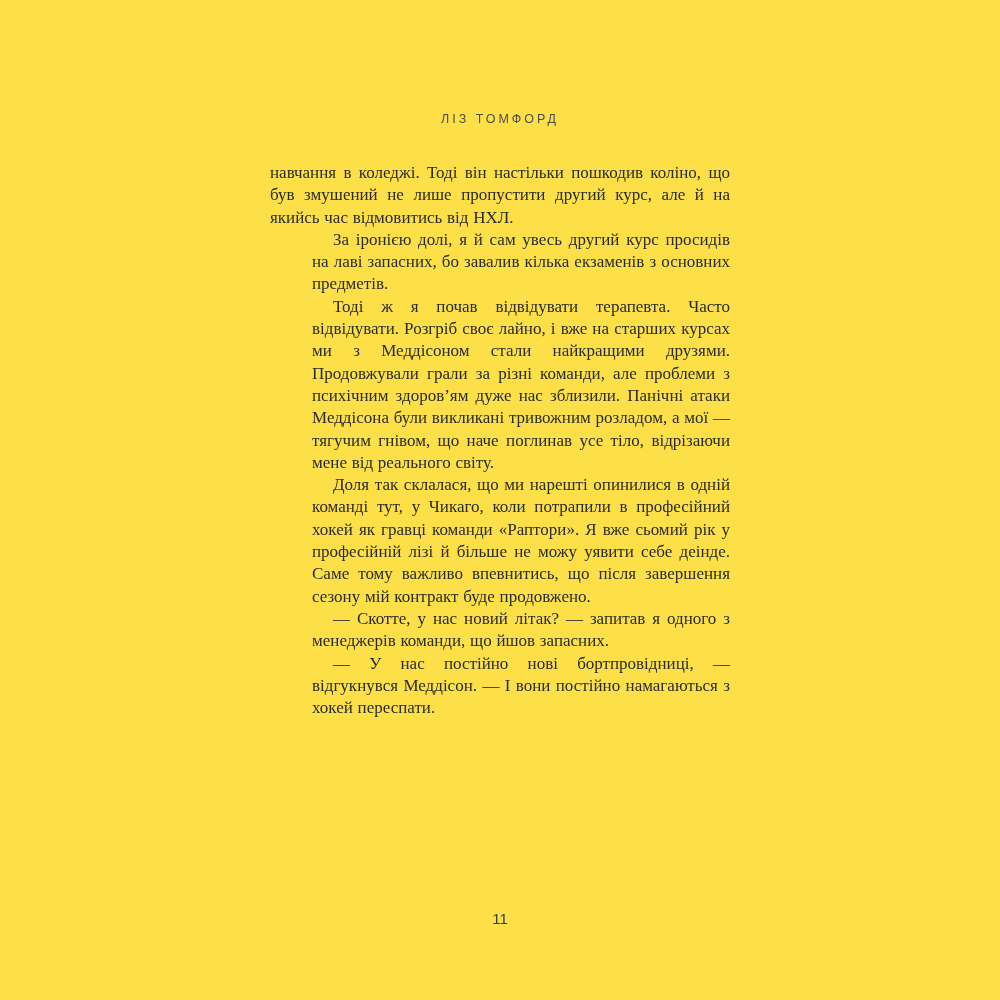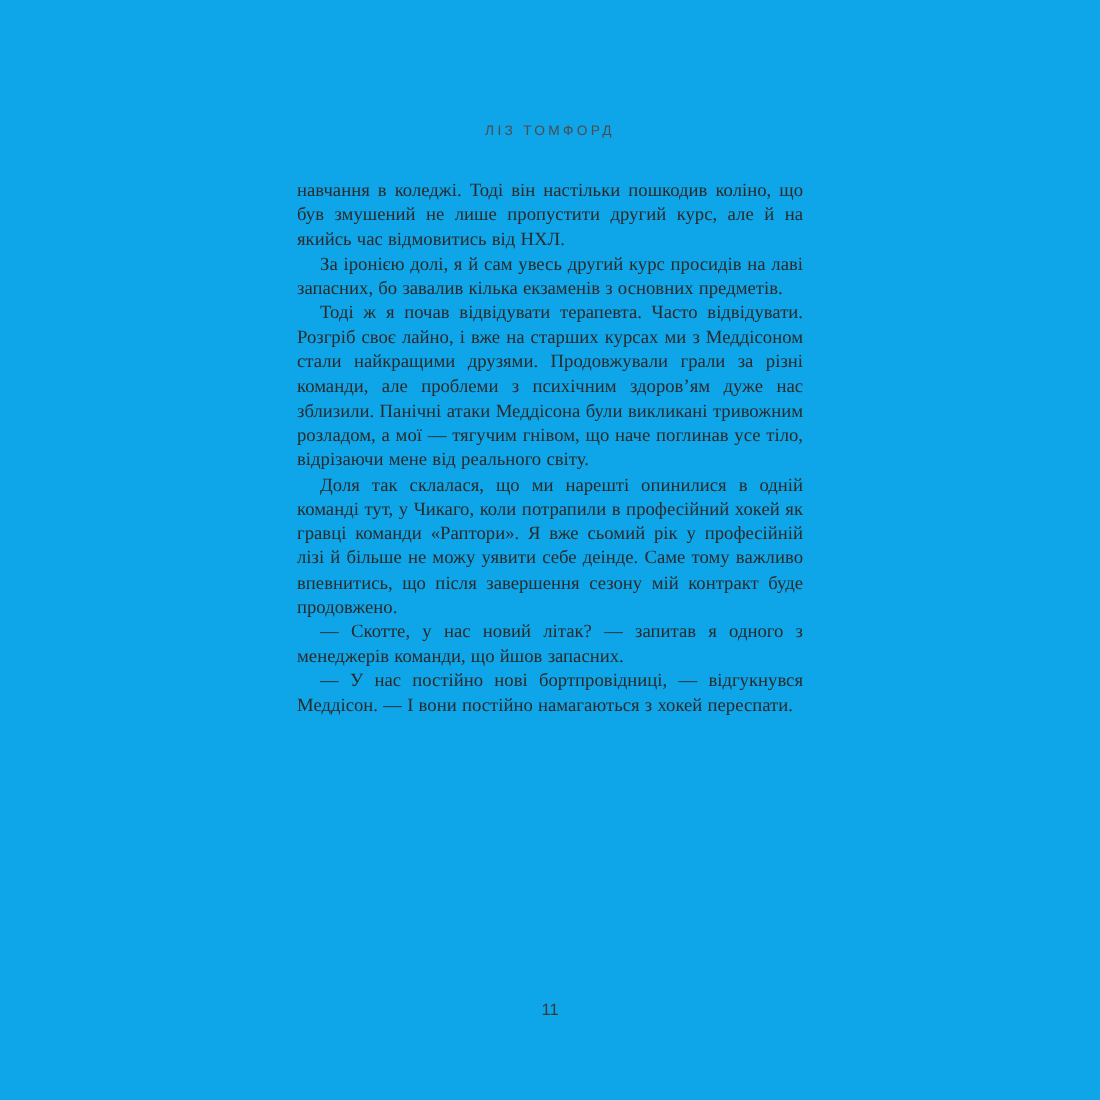--- a/index.html
+++ b/index.html
@@ -8,21 +8,21 @@
     padding: 0;
     width: 1000px;
     height: 1000px;
     background: #fefefe;
     font-family: "Liberation Serif", serif;
   }
   .page {
     position: relative;
     width: 1000px;
     height: 1000px;
-    background: #0ea5e9;
+    background: #fde047;
     overflow: hidden;
   }
   .running-header {
     position: absolute;
     top: 112px;
     left: 270px;
     width: 460px;
     text-align: center;
     font-family: "Liberation Sans", sans-serif;
     font-size: 12.5px;
@@ -40,20 +40,21 @@
   }
   .text-block p {
     margin: 0;
     font-size: 17px;
     line-height: 22.3px;
     word-spacing: 0.5px;
   }
   
   .text-block p + p {
     text-indent: 21px;
+    margin-left: 42px;
   }
   .page-number {
     position: absolute;
     top: 877px;
     left: 270px;
     width: 460px;
     text-align: center;
     font-family: "Liberation Sans", sans-serif;
     font-size: 15px;
     color: #3a3a3a;

